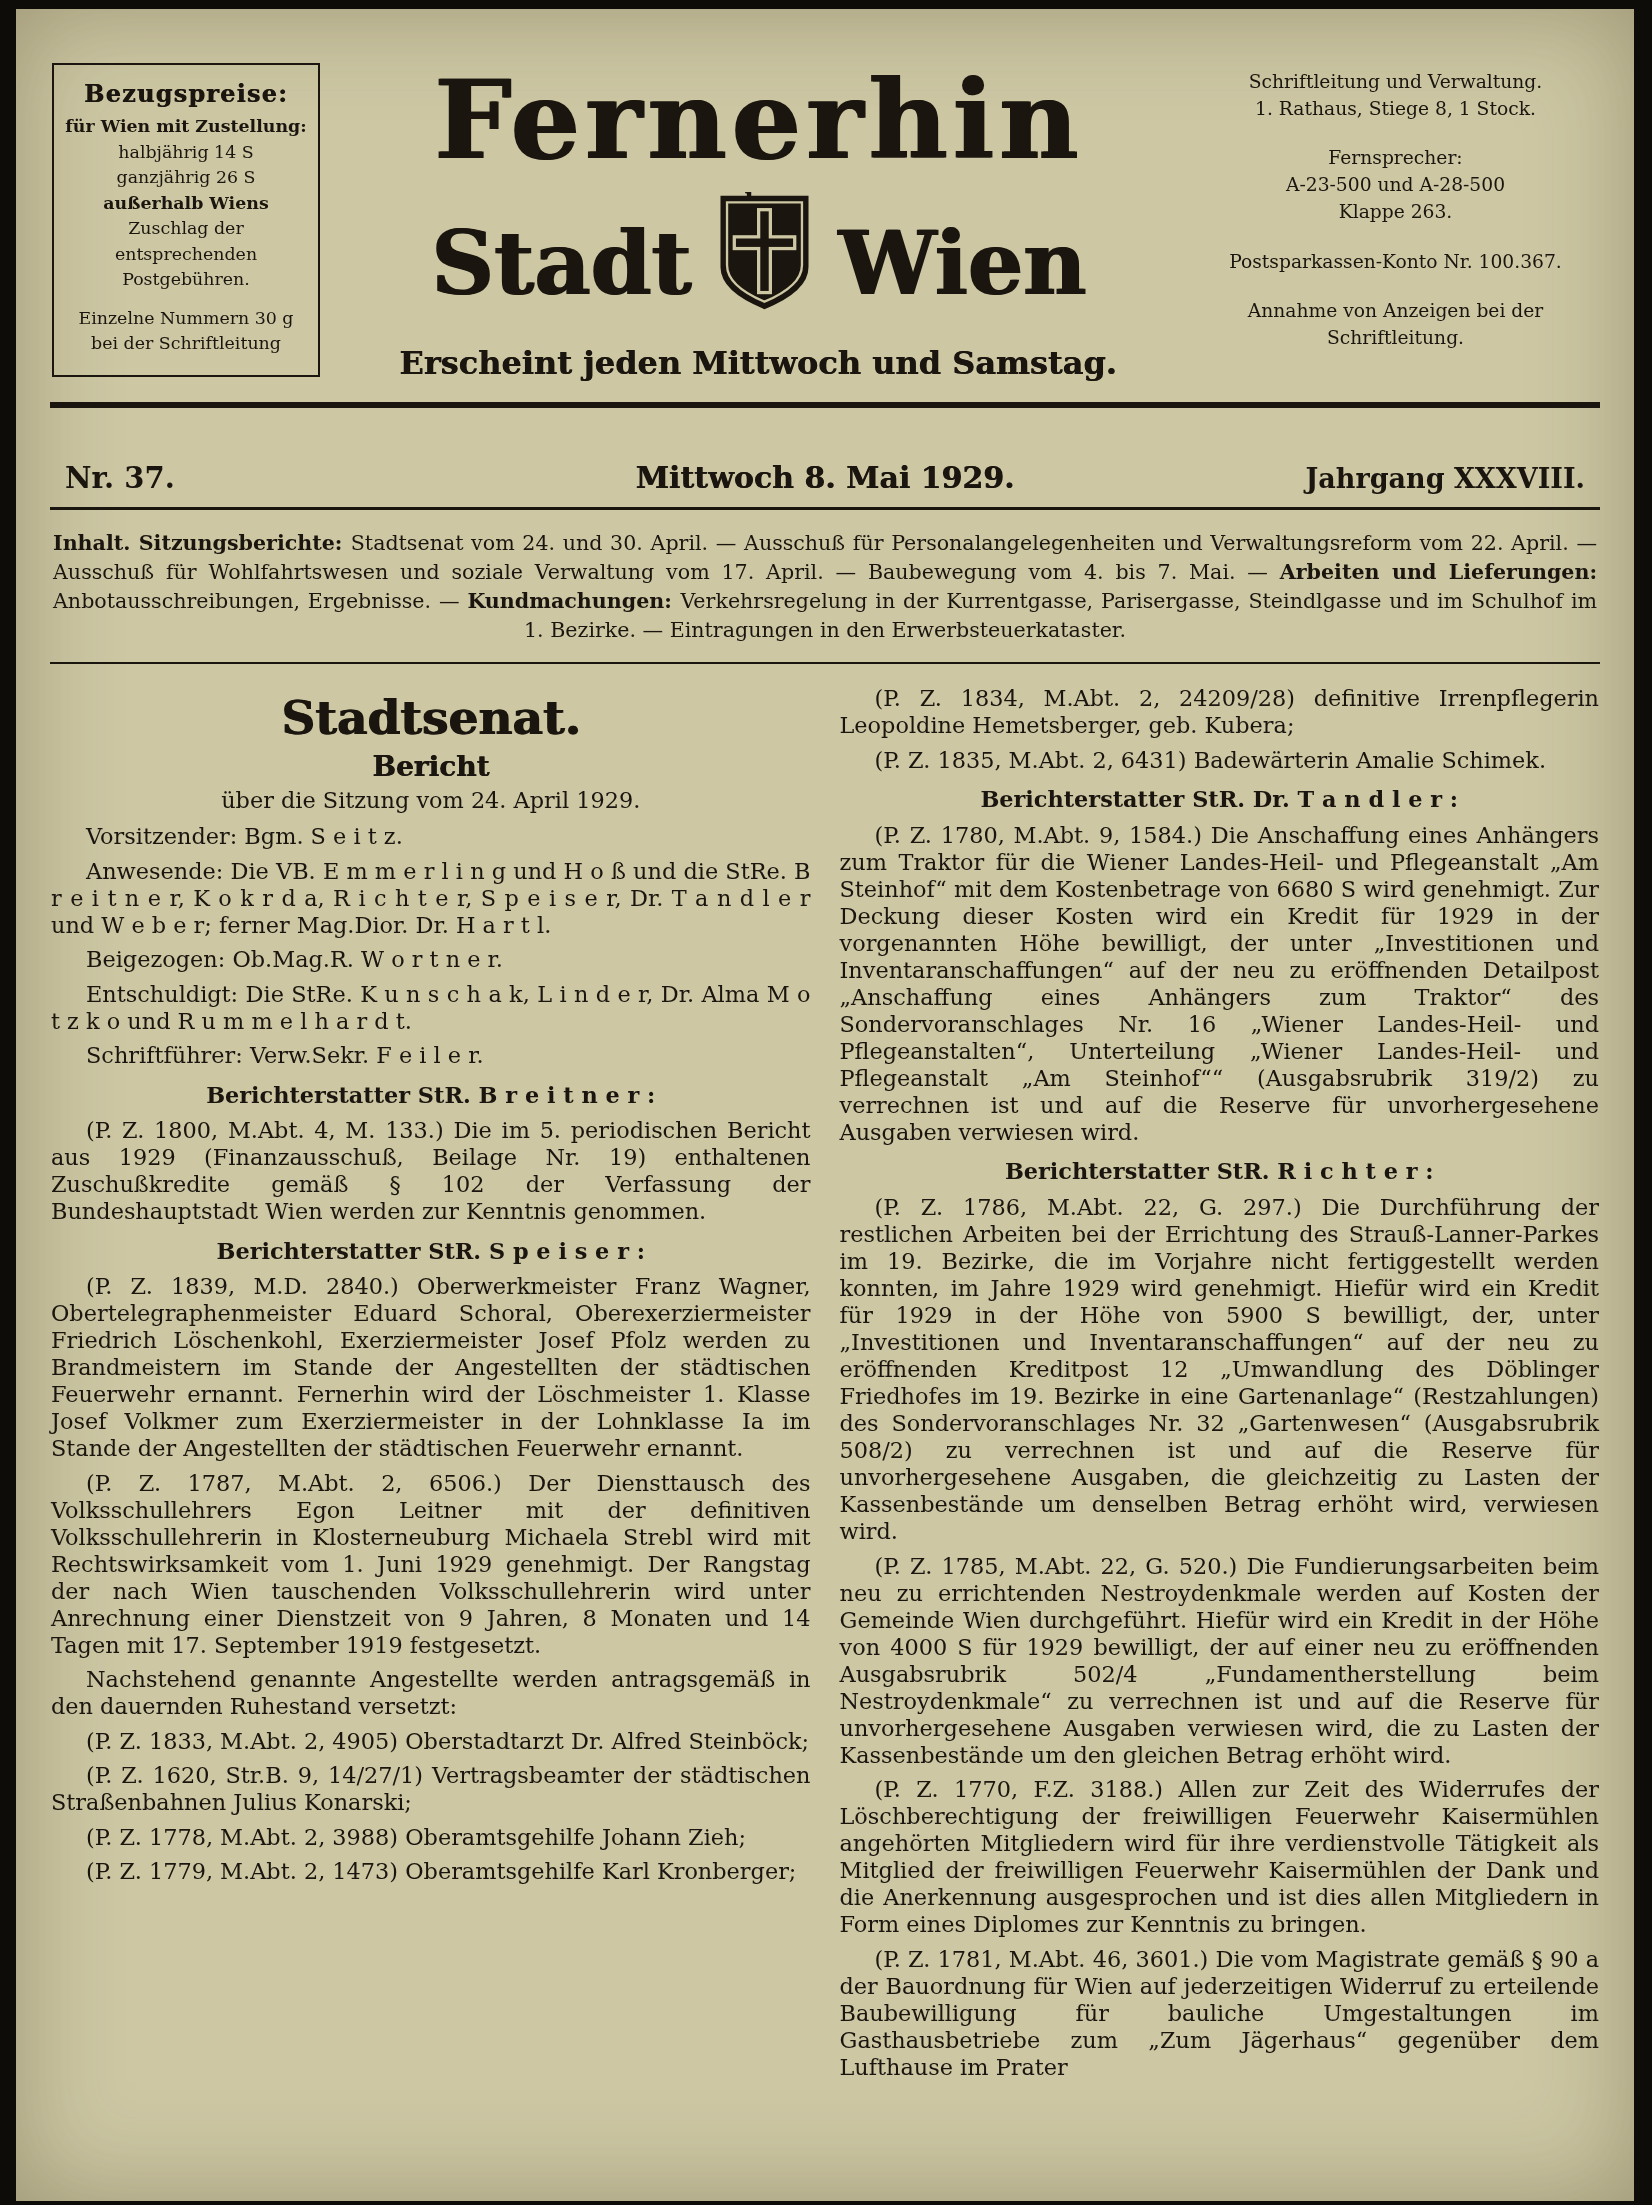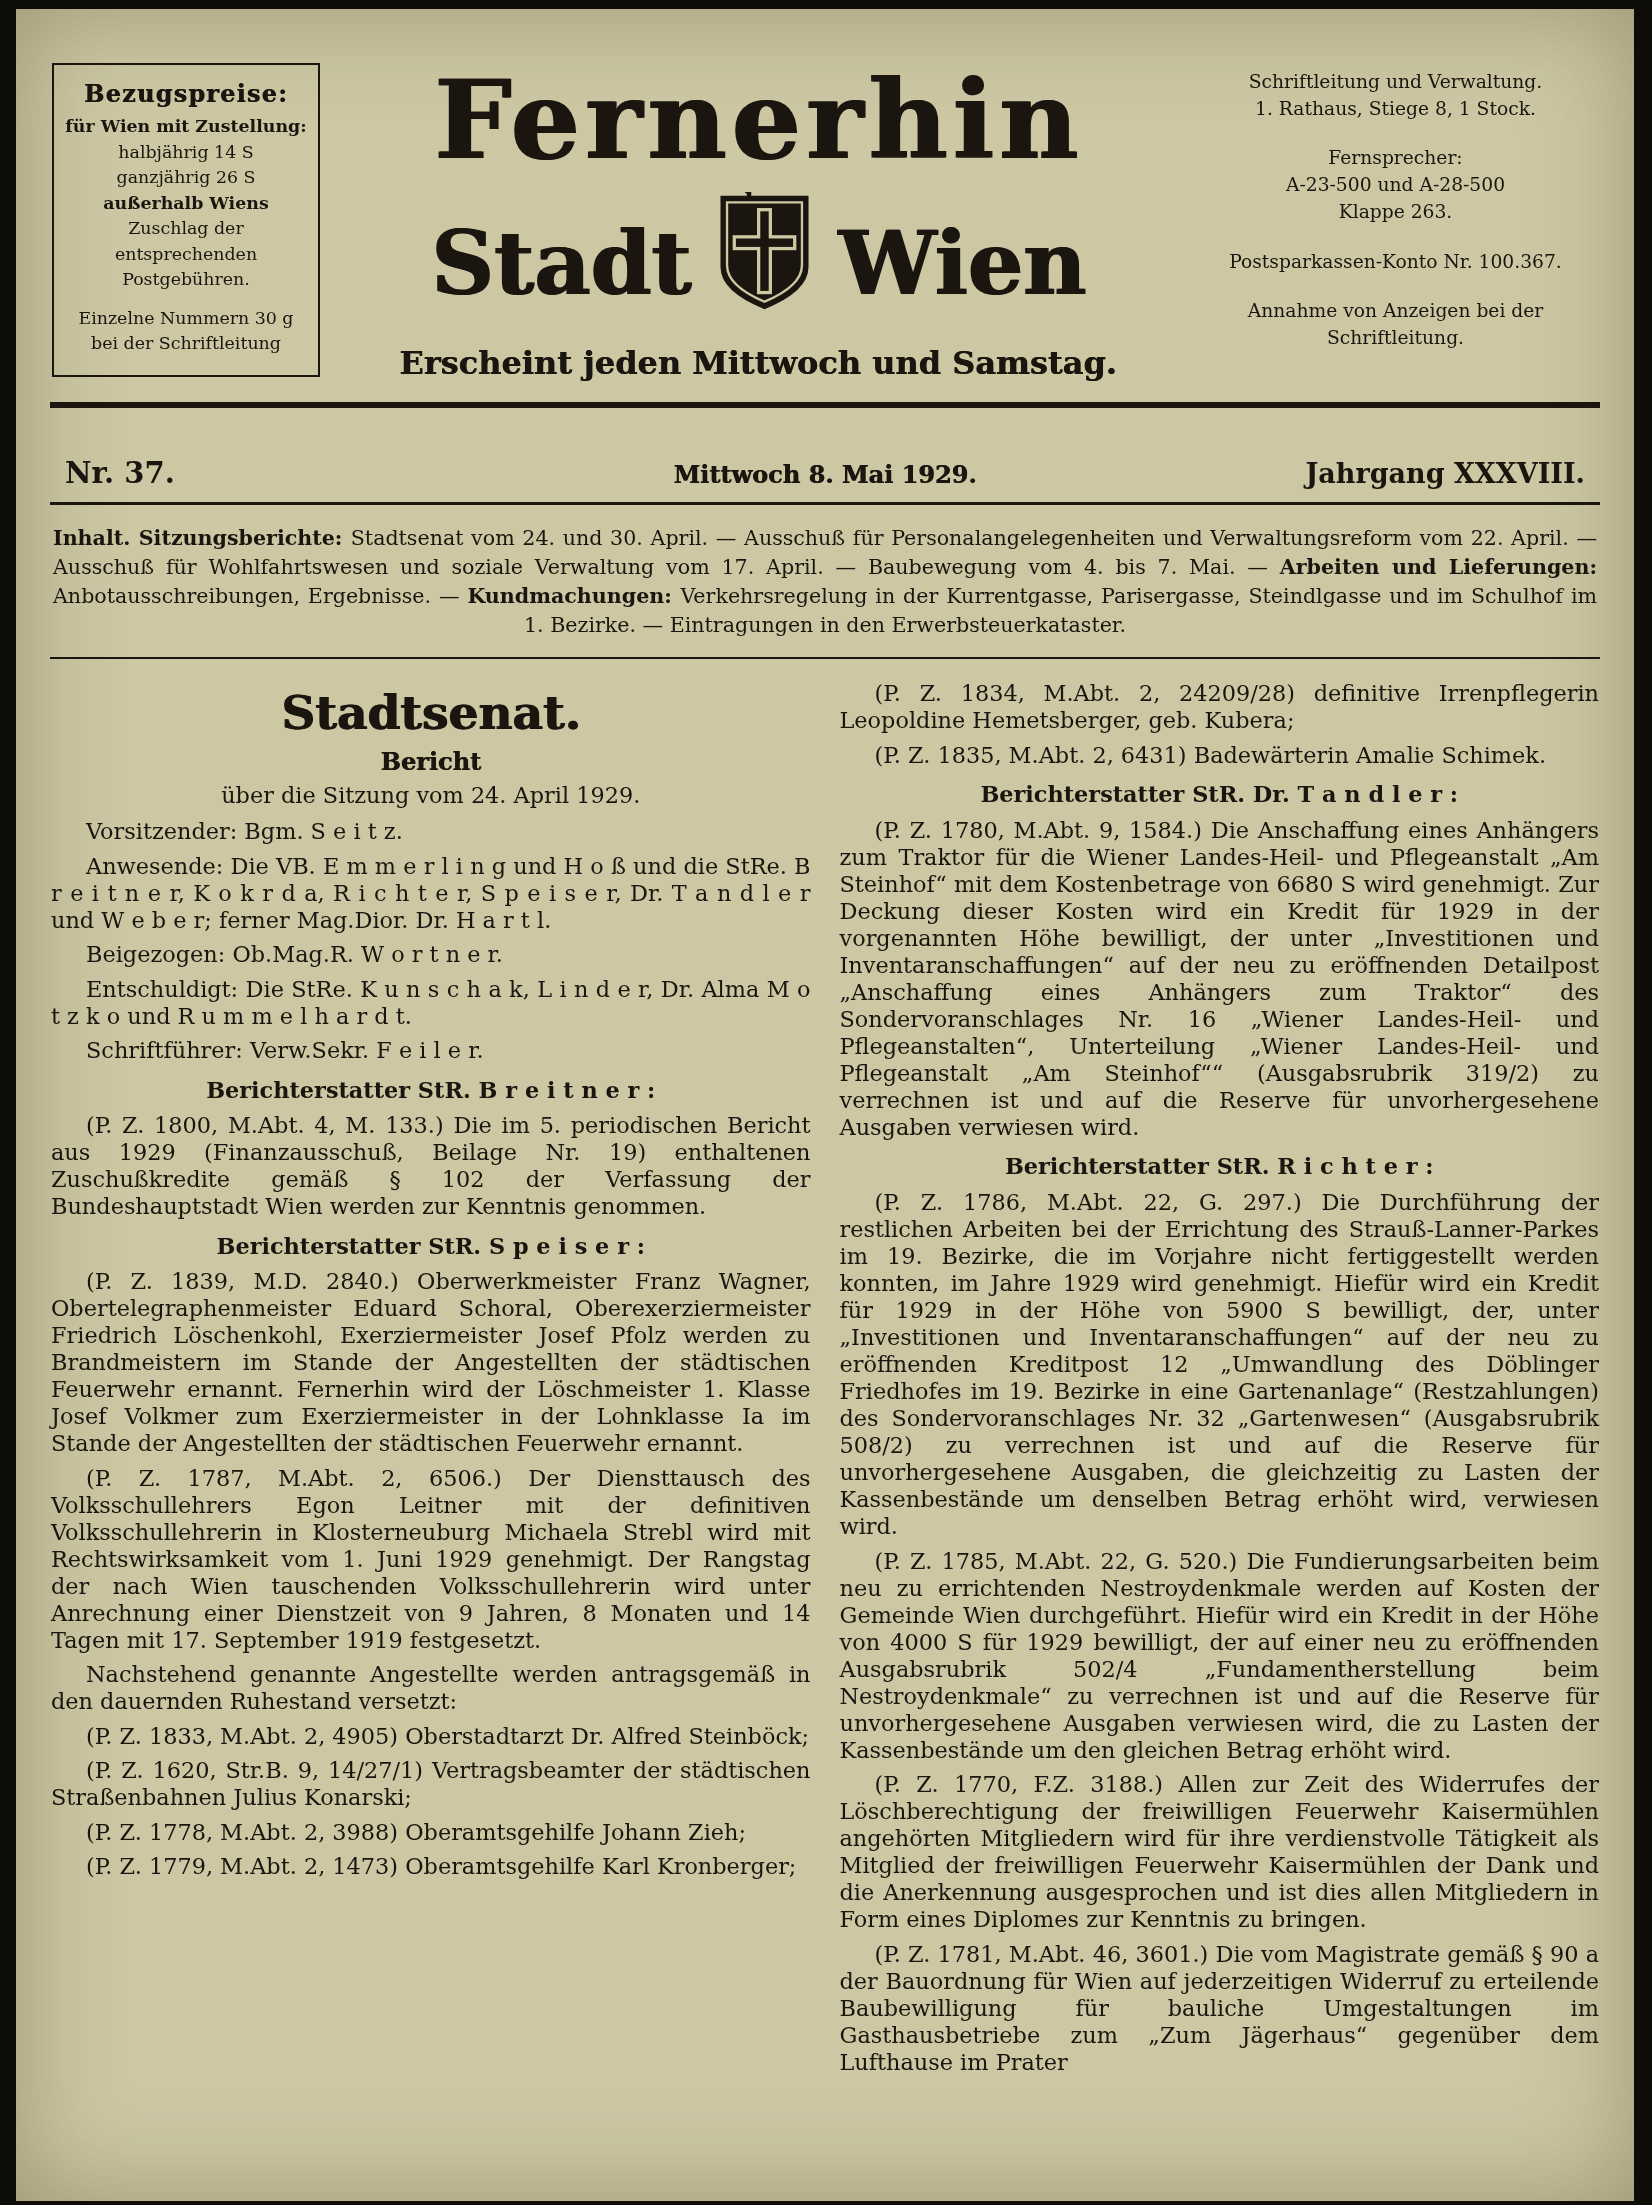--- a/index.html
+++ b/index.html
@@ -91,21 +91,21 @@
   .dateline {
     margin: 7.5px 34px 0;
     border-top: 6.9px solid var(--ink, #1a150e);
     border-bottom: 3.1px solid var(--ink, #1a150e);
     display: flex;
     align-items: baseline;
     padding: 11.2px 15px 12.5px;
   }
   .dateline > div { flex: 1; }
   .issue-number { font-size: 29px; font-weight: bold; text-align: left; }
-  .issue-date   { font-size: 24px; font-weight: bold; text-align: center; text-shadow: 0.6px 0 0 currentColor; margin-top: 40px; }
+  .issue-date   { font-size: 30px; font-weight: bold; text-align: center; text-shadow: 0.6px 0 0 currentColor; margin-top: 40px; }
   .volume       { font-size: 27px; font-weight: bold; text-align: right; }
 
   
   .inhalt {
     margin: 18.7px 37px 0;
     font-size: 20.6px;
     line-height: 29px;
     text-align: justify;
     text-align-last: center;
   }
@@ -132,21 +132,21 @@
   .col .h1 {
     font-size: 47px;
     font-weight: bold;
     text-align: center;
     text-align-last: center;
     line-height: 1.15;
     margin: 6.2px 0 7.5px;
     text-shadow: 1.2px 0 0 currentColor;
   }
   .col .h2 {
-    font-size: 24px;
+    font-size: 28px;
     font-weight: bold;
     text-align: center;
     text-align-last: center;
     margin: 0 0 7.5px;
     text-shadow: 0.6px 0 0 currentColor;
   }
   .col .cline {
     text-align: center;
     text-align-last: center;
     text-indent: 0;

